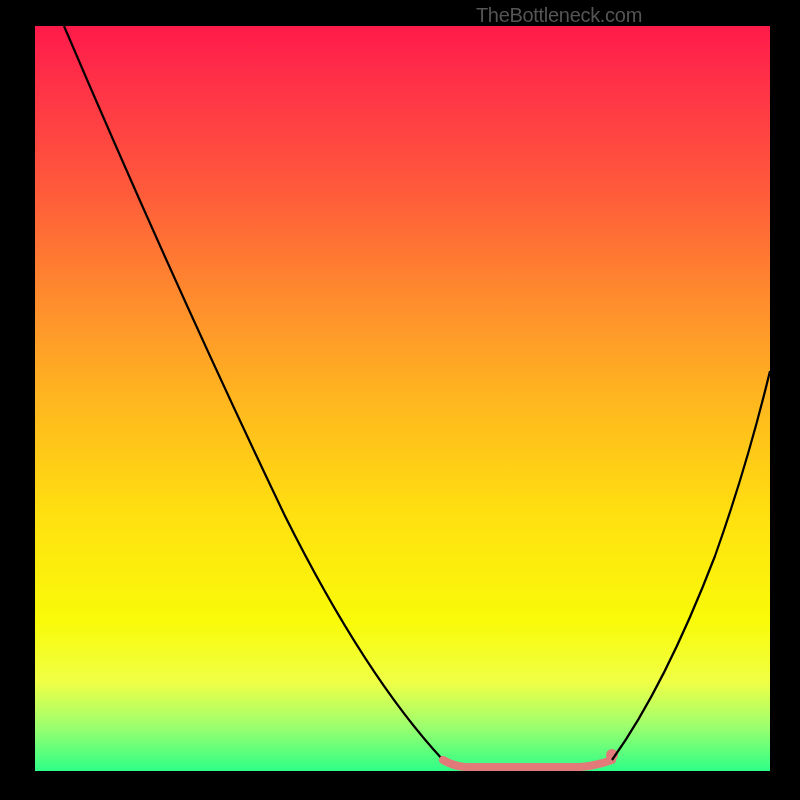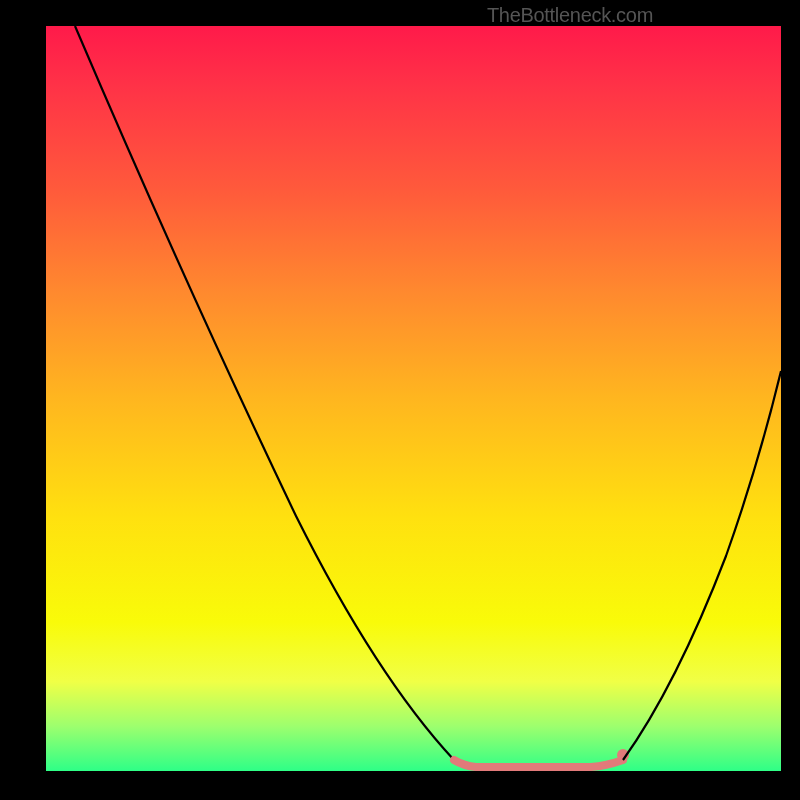--- a/index.html
+++ b/index.html
@@ -6,21 +6,21 @@
     margin: 0;
     padding: 0;
     width: 800px;
     height: 800px;
     overflow: hidden;
     background: #000;
     font-family: Arial, Helvetica, sans-serif;
   }
   .frame {
     position: absolute;
-    left: 11px;
+    left: 0;
     top: 0;
     width: 672px;
     height: 800px;
     background: #000;
   }
   .plot-area {
     position: absolute;
     left: 35px;
     top: 26px;
     width: 735px;

